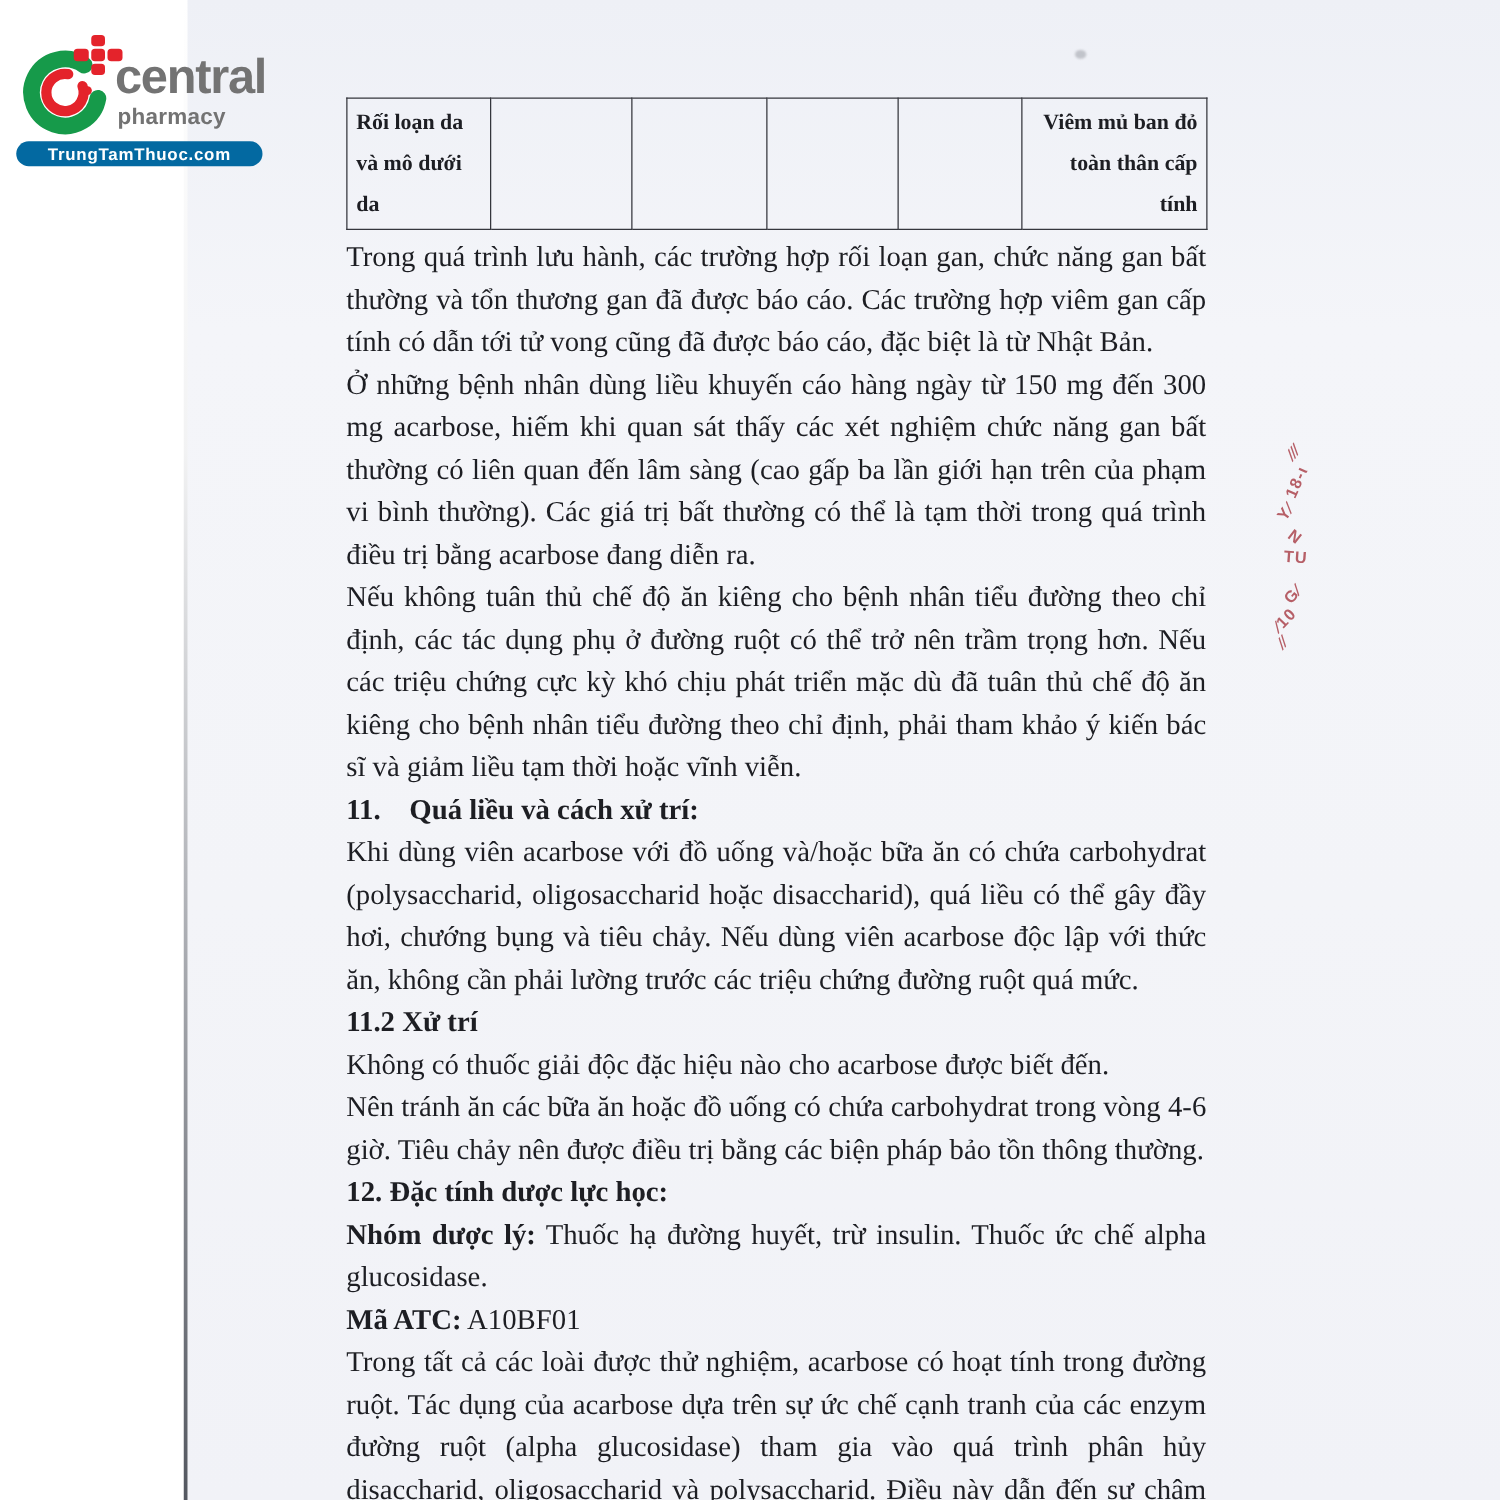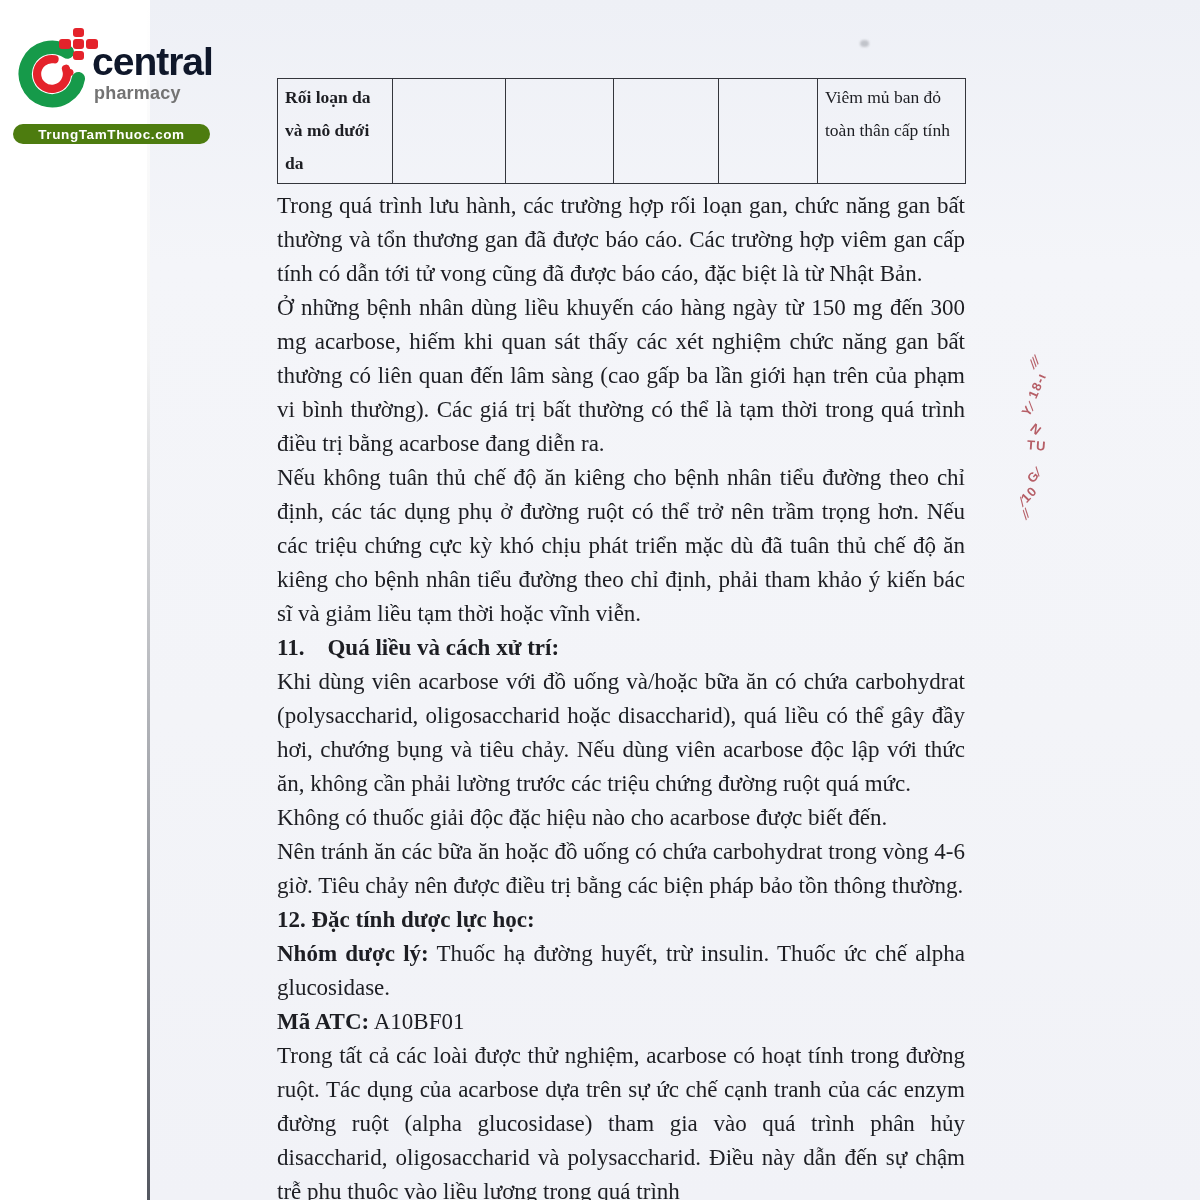--- a/index.html
+++ b/index.html
@@ -28,43 +28,43 @@
   .plus{position:absolute;left:46px;top:0px;width:40px;height:32px;}
   .plus div{position:absolute;background:#e4232b;border-radius:3px;}
   .plus .pc{left:14px;top:11px;width:11px;height:10px;}
   .plus .pl{left:0px;top:11px;width:12px;height:10px;}
   .plus .pr{left:27px;top:11px;width:12px;height:10px;}
   .plus .pt{left:14px;top:0px;width:11px;height:9px;}
   .plus .pb{left:14px;top:23px;width:11px;height:9px;}
   .brand{
     position:absolute;left:79px;top:14px;
     font-family:"Liberation Sans","DejaVu Sans",sans-serif;
-    font-weight:700;font-size:39px;letter-spacing:-1px;color:#0f172a;line-height:1;
+    font-weight:700;font-size:39px;letter-spacing:-1px;color:#737373;line-height:1;
   }
   .brand-sub{
     position:absolute;left:81px;top:56px;
     font-family:"Liberation Sans","DejaVu Sans",sans-serif;
     font-weight:700;font-size:18px;color:#737373;line-height:1;letter-spacing:0.2px;
   }
   .badge{
-    position:absolute;left:0px;top:96px;width:197px;height:20px;
-    background:#4d7c0f;border-radius:11px;
+    position:absolute;left:0px;top:85px;width:197px;height:20px;
+    background:#0369a1;border-radius:11px;
     display:flex;align-items:center;justify-content:center;
     font-family:"Liberation Sans","DejaVu Sans",sans-serif;
     font-weight:700;font-size:13.5px;color:#ffffff;letter-spacing:0.6px;
   }
   
   .content{position:absolute;left:127px;top:78px;width:688px;}
   table.adr{border-collapse:collapse;table-layout:fixed;width:688px;margin:0 0 5px 0;}
   table.adr td{
     border:1.6px solid #34363c;vertical-align:top;
     font-size:17.5px;line-height:33px;padding:2px 7px 3px 7px;
   }
   td.c1{font-weight:700;}
-  td.c6{text-align:left;font-weight:400;padding-left:10px;padding-right:10px;}
+  td.c6{text-align:right;font-weight:700;padding-left:10px;padding-right:10px;}
   .body-text p, .body-text h3{
     margin:0;font-size:23px;line-height:34px;font-weight:400;text-align:justify;
   }
   .body-text h3{font-weight:700;text-align:left;}
   .ital{font-style:italic;}
   .lbl{font-weight:700;}
   .pageno{margin-top:0;text-align:center;font-size:17.5px;line-height:30px;}
   
   .stamp span{
     position:absolute;
@@ -122,20 +122,21 @@
     </tbody>
       </table>
 
     <p>Trong quá trình lưu hành, các trường hợp rối loạn gan, chức năng gan bất thường và tổn thương gan đã được báo cáo. Các trường hợp viêm gan cấp tính có dẫn tới tử vong cũng đã được báo cáo, đặc biệt là từ Nhật Bản.</p>
     <p>Ở những bệnh nhân dùng liều khuyến cáo hàng ngày từ 150 mg đến 300 mg acarbose, hiếm khi quan sát thấy các xét nghiệm chức năng gan bất thường có liên quan đến lâm sàng (cao gấp ba lần giới hạn trên của phạm vi bình thường). Các giá trị bất thường có thể là tạm thời trong quá trình điều trị bằng acarbose đang diễn ra.</p>
     <p>Nếu không tuân thủ chế độ ăn kiêng cho bệnh nhân tiểu đường theo chỉ định, các tác dụng phụ ở đường ruột có thể trở nên trầm trọng hơn. Nếu các triệu chứng cực kỳ khó chịu phát triển mặc dù đã tuân thủ chế độ ăn kiêng cho bệnh nhân tiểu đường theo chỉ định, phải tham khảo ý kiến bác sĩ và giảm liều tạm thời hoặc vĩnh viễn.</p>
 
     <h3>11.&nbsp;&nbsp;&nbsp;&nbsp;Quá liều và cách xử trí:</h3>
     <p>Khi dùng viên acarbose với đồ uống và/hoặc bữa ăn có chứa carbohydrat (polysaccharid, oligosaccharid hoặc disaccharid), quá liều có thể gây đầy hơi, chướng bụng và tiêu chảy. Nếu dùng viên acarbose độc lập với thức ăn, không cần phải lường trước các triệu chứng đường ruột quá mức.</p>
 
+    <h3>11.2 Xử trí</h3>
     <p>Không có thuốc giải độc đặc hiệu nào cho acarbose được biết đến.</p>
     <p>Nên tránh ăn các bữa ăn hoặc đồ uống có chứa carbohydrat trong vòng 4-6 giờ. Tiêu chảy nên được điều trị bằng các biện pháp bảo tồn thông thường.</p>
 
     <h3>12. Đặc tính dược lực học:</h3>
     <p><span class="lbl">Nhóm dược lý:</span><span> Thuốc hạ đường huyết, trừ insulin. Thuốc ức chế alpha glucosidase.</span></p>
     <p><span class="lbl">Mã ATC:</span><span> A10BF01</span></p>
 
     <p>Trong tất cả các loài được thử nghiệm, acarbose có hoạt tính trong đường ruột. Tác dụng của acarbose dựa trên sự ức chế cạnh tranh của các enzym đường ruột (alpha glucosidase) tham gia vào quá trình phân hủy disaccharid, oligosaccharid và polysaccharid. Điều này dẫn đến sự chậm trễ phụ thuộc vào liều lượng trong quá trình</p>
 
     <p class="pageno">6</p>

